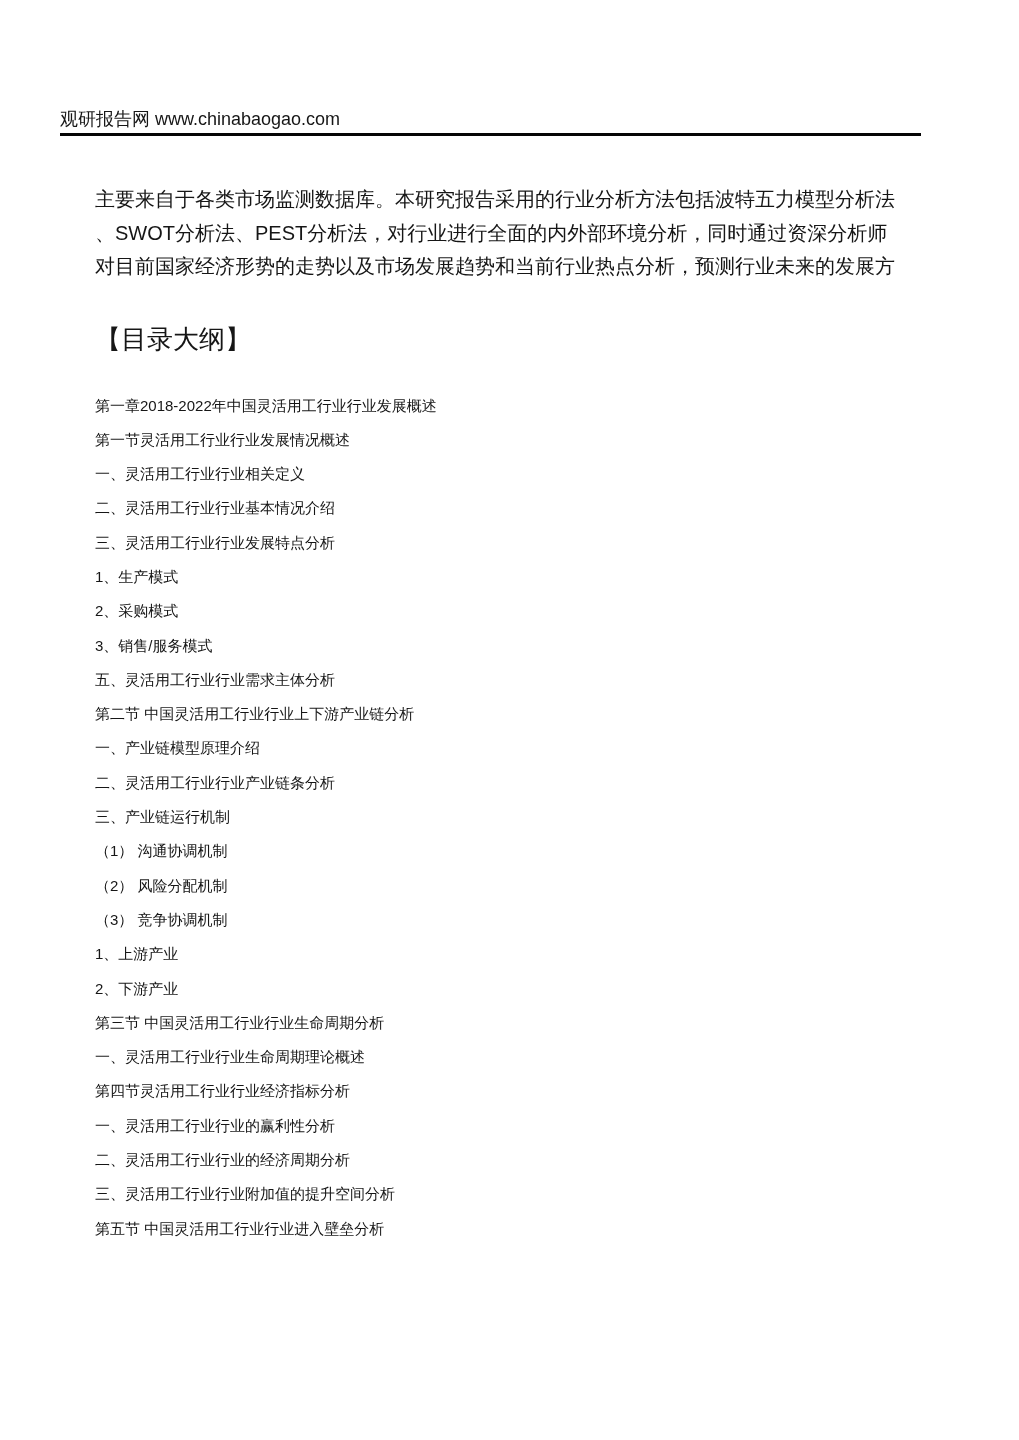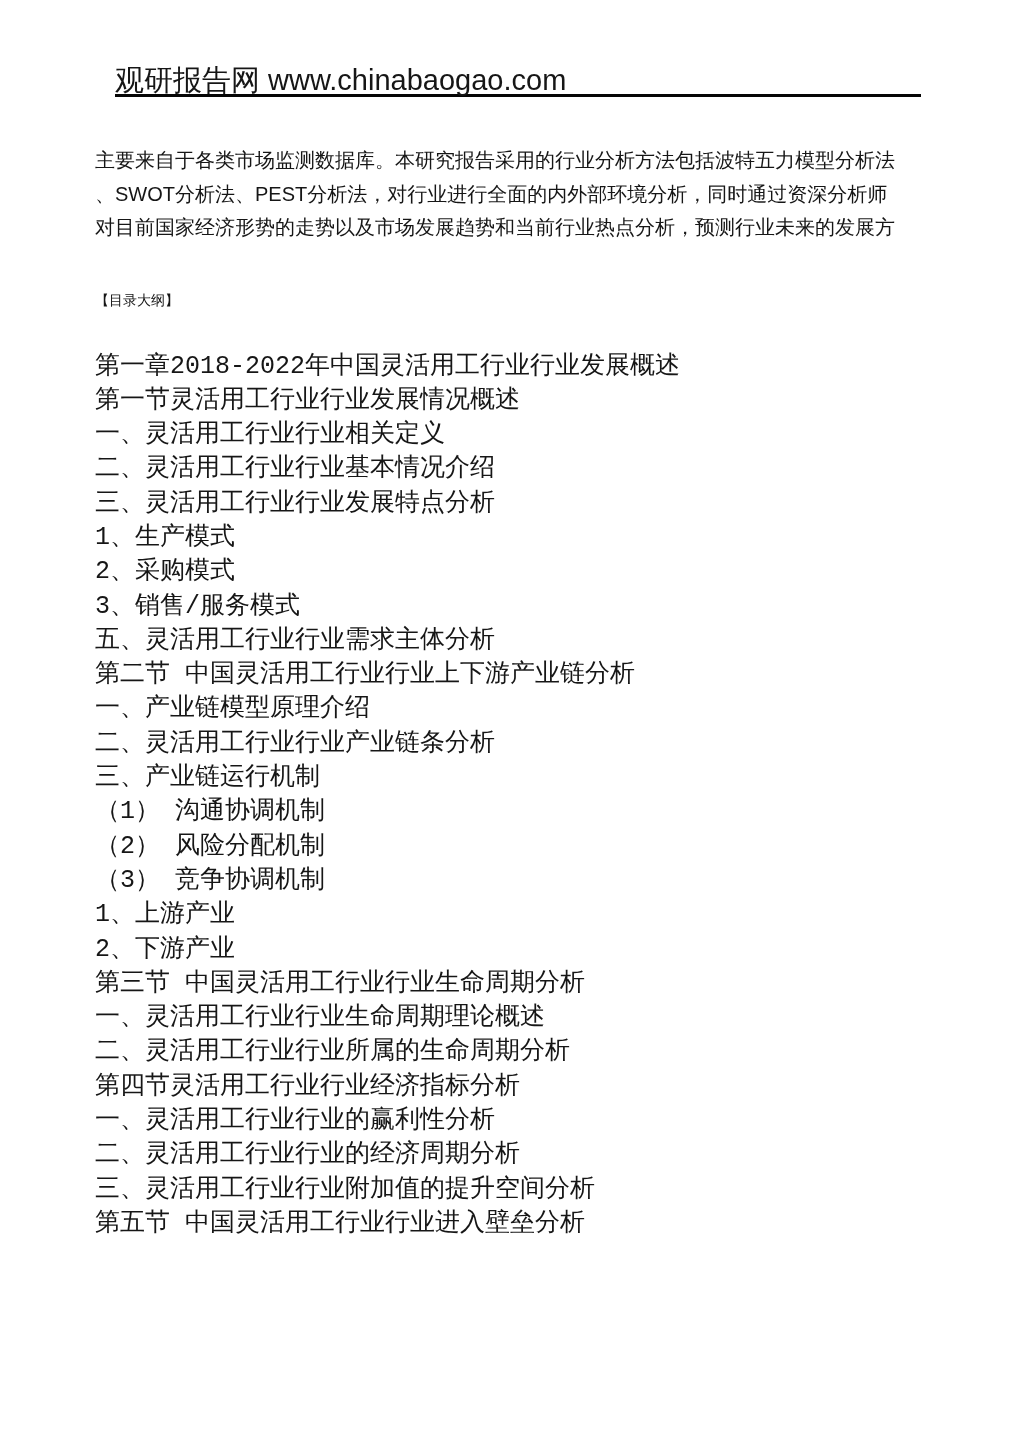--- a/index.html
+++ b/index.html
@@ -10,48 +10,47 @@
     position: relative;
     width: 1019px;
     height: 1440px;
     background: #ffffff;
     overflow: hidden;
     font-family: "Liberation Sans", "DejaVu Sans", sans-serif;
     color: #161616;
   }
 
   .site-header {
-    margin: 0 98px 0 115px;
-    padding-top: 67px;
+    margin: 0 98px 0 60px;
+    padding-top: 106px;
     padding-bottom: 1px;
     border-bottom: 3px solid #050505;
-    font-size: 29px;
+    font-size: 18px;
     line-height: 26px;
     white-space: nowrap;
   }
 
   .intro {
     margin: 0 95px;
     padding-top: 47px;
     font-size: 20px;
     line-height: 33.5px;
   }
   .intro .line { white-space: nowrap; }
 
   .toc-title {
     margin: 38px 95px 0 95px;
-    font-size: 14px;
+    font-size: 26px;
     line-height: 34px;
     white-space: nowrap;
   }
 
   .toc {
     margin: 33px 95px 0 95px;
-    font-size: 25px;
-    font-family: Liberation Mono, monospace;
+    font-size: 15px;
   }
   .toc .toc-entry {
     line-height: 34.3px;
     white-space: nowrap;
   }
 </style>
 </head>
 <body>
 
 <div class="page">
@@ -82,21 +81,20 @@
       <div class="toc-entry">一、产业链模型原理介绍</div>
       <div class="toc-entry">二、灵活用工行业行业产业链条分析</div>
       <div class="toc-entry">三、产业链运行机制</div>
       <div class="toc-entry">（1） 沟通协调机制</div>
       <div class="toc-entry">（2） 风险分配机制</div>
       <div class="toc-entry">（3） 竞争协调机制</div>
       <div class="toc-entry">1、上游产业</div>
       <div class="toc-entry">2、下游产业</div>
       <div class="toc-entry">第三节 中国灵活用工行业行业生命周期分析</div>
       <div class="toc-entry">一、灵活用工行业行业生命周期理论概述</div>
-      <div class="toc-entry">二、灵活用工行业行业所属的生命周期分析</div>
       <div class="toc-entry">第四节灵活用工行业行业经济指标分析</div>
       <div class="toc-entry">一、灵活用工行业行业的赢利性分析</div>
       <div class="toc-entry">二、灵活用工行业行业的经济周期分析</div>
       <div class="toc-entry">三、灵活用工行业行业附加值的提升空间分析</div>
       <div class="toc-entry">第五节 中国灵活用工行业行业进入壁垒分析</div>
     </div>
 
 </div>
 
 </body></html>

